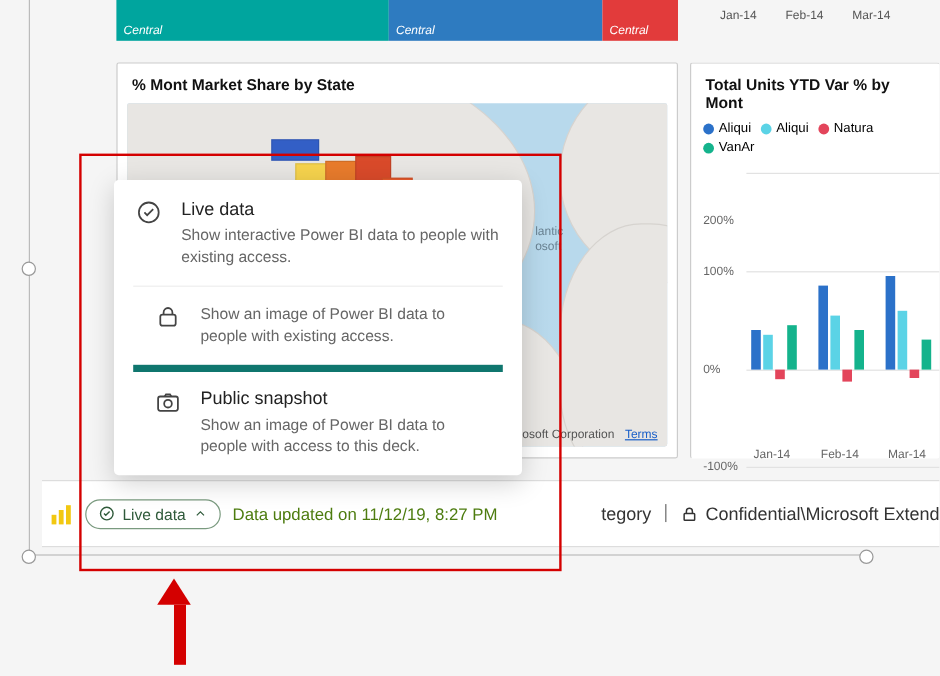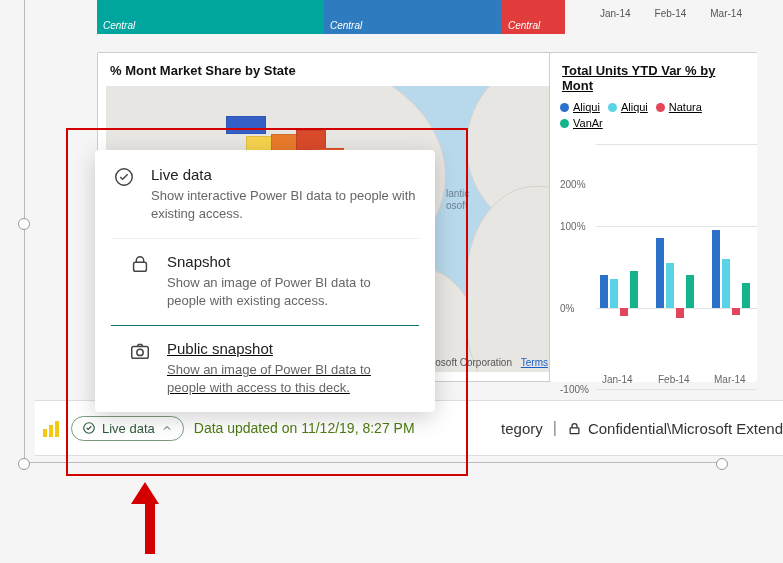--- a/index.html
+++ b/index.html
@@ -34,21 +34,21 @@
   .c6 { left: 188px; top: 70px; background: #f2a13a; }
   .c7 { left: 212px; top: 62px; background: #e85a2c; }
   .c8 { left: 120px; top: 30px; background: #335fc6; width: 40px; height: 18px; }
   .ocn-lbl { position: absolute; font-size: 10px; color: #6a8393; line-height: 1.2; }
   .ocn-lbl.atl { left: 340px; top: 102px; }
   .map-credits { position: absolute; right: 8px; bottom: 4px; font-size: 10px; color: #555; text-align: center; }
   .map-credits a { color: #1a5fc8; text-decoration: underline; margin-left: 6px; cursor: pointer; }
   .rt-axis { position: absolute; left: 600px; top: 8px; width: 180px; display: flex; font-size: 10px; color: #555; gap: 24px; }
 
   
-  .chart-tile { left: 549px; top: 52px; width: 208px; height: 330px; border-right: none; border-bottom: none; text-decoration: underline; }
+  .chart-tile { left: 575px; top: 52px; width: 208px; height: 330px; border-right: none; border-bottom: none; }
   .legend { display: flex; flex-wrap: wrap; gap: 4px 8px; padding: 0 10px 4px; font-size: 11px; }
   .legend span { display: inline-flex; align-items: center; gap: 4px; }
   .dot { width: 9px; height: 9px; border-radius: 50%; }
   .d-aliqui { background: #2b71c9; }
   .d-natura { background: #5bd3e6; }
   .d-pirum  { background: #e3455b; }
   .d-vanar  { background: #14b38c; }
   .plot { position: relative; height: 250px; margin: 6px 0 0 6px; }
   .ylbl { position: absolute; left: 4px; font-size: 10px; color: #666; }
   .y200 { top: 0; margin-top: 40px; } .y100 { top: 82px; } .y0 { top: 164px; } .ym100 { top: 245px; }
@@ -79,21 +79,21 @@
   .h3 { left: 716px; top: 458px; }
   .hbar { position: absolute; left: 24px; top: 462px; width: 700px; border-top: 1px solid #bbb; }
   .vbar { position: absolute; left: 24px; top: 0; height: 462px; border-left: 1px solid #bbb; }
 
   
   .popover { position: absolute; left: 95px; top: 150px; width: 340px; background: #fff; border-radius: 4px; box-shadow: 0 6px 22px rgba(0,0,0,.18); overflow: hidden; z-index: 50; }
   .opt { display: flex; gap: 16px; padding: 16px 18px; cursor: pointer; }
   .opt + .opt { border-top: 1px solid #eee; margin: 0 16px; padding-top: 14px; }
   .opt + .opt:first-of-type { margin: 0; }
   .popover .opt:nth-child(2), .popover .opt:nth-child(3) { margin: 0 16px; }
-  .popover .opt:nth-child(3) { border-top: 1px solid #0f766e; text-decoration: underline; }
+  .popover .opt:nth-child(3) { border-top: 6px solid #0f766e; }
   .oicon { width: 22px; height: 22px; flex-shrink: 0; color: #444; }
   .otitle { font-size: 15px; color: #222; margin-bottom: 4px; }
   .odesc { font-size: 13px; color: #666; line-height: 1.35; }
 
   
   .redbox { position: absolute; left: 66px; top: 128px; width: 402px; height: 348px; border: 2px solid #d40000; z-index: 60; pointer-events: none; }
   .arrow { position: absolute; left: 140px; top: 482px; z-index: 60; }
   .arrow .shaft { width: 10px; height: 50px; background: #d40000; margin: 0 auto; }
   .arrow .head { width: 0; height: 0; border-left: 14px solid transparent; border-right: 14px solid transparent; border-bottom: 22px solid #d40000; margin-left: -9px; }
   .reg-lbl { position: absolute; font-size: 11px; color: #7e8a91; letter-spacing: 2px; }
@@ -249,21 +249,20 @@
       </div>
     </div>
     <div class="opt">
       <span class="oicon">
         <svg width="22" height="22" viewBox="0 0 24 24" fill="none" stroke="#444" stroke-width="1.6">
             <rect x="5" y="10" width="14" height="10" rx="2"></rect>
             <path d="M8 10V8a4 4 0 0 1 8 0v2"></path>
           </svg>
       </span>
       <div>
-        <div class="otitle">Snapshot</div>
         <div class="odesc">Show an image of Power BI data to people with existing access.</div>
       </div>
     </div>
     <div class="opt">
       <span class="oicon">
         <svg width="22" height="22" viewBox="0 0 24 24" fill="none" stroke="#444" stroke-width="1.6">
             <rect x="3" y="7" width="18" height="13" rx="2"></rect>
             <circle cx="12" cy="13.5" r="3.5"></circle>
             <path d="M9 7l1.2-2h3.6L15 7"></path>
           </svg>

